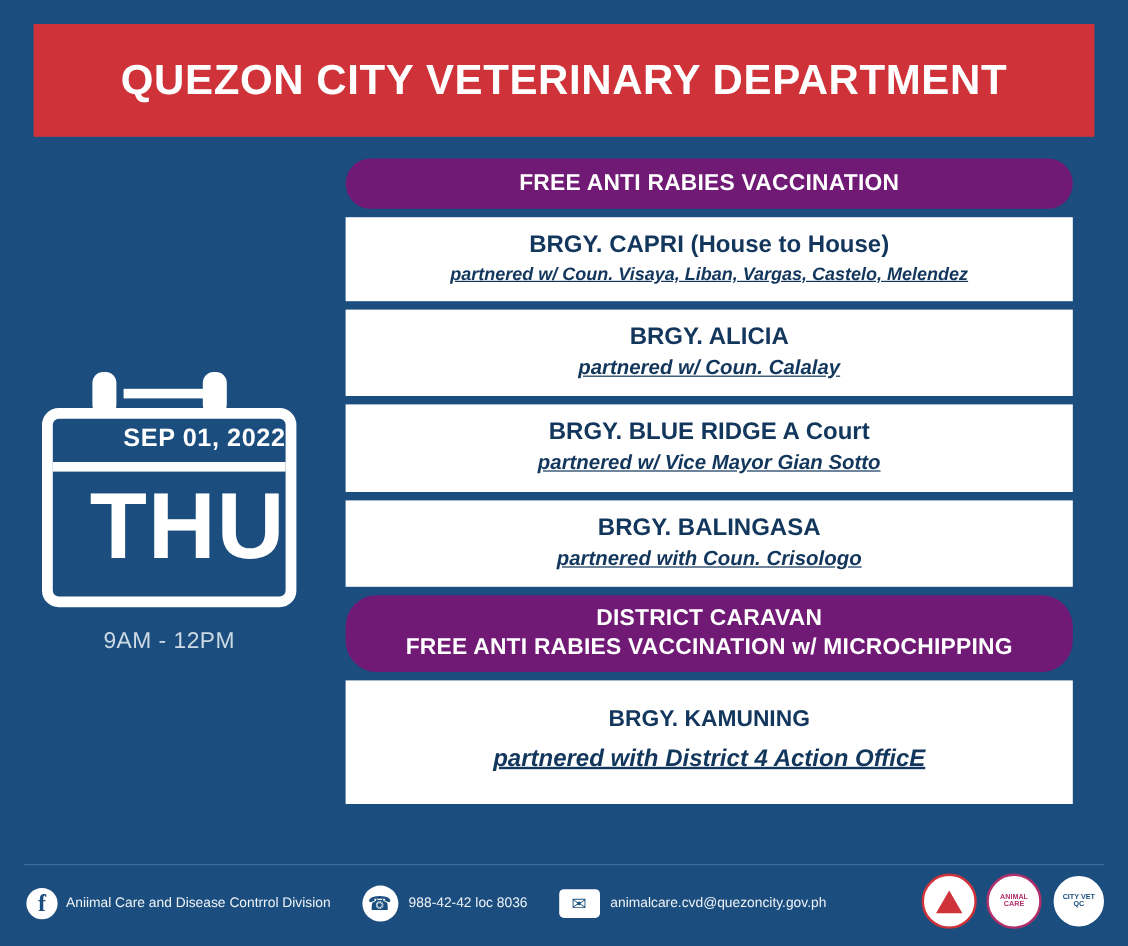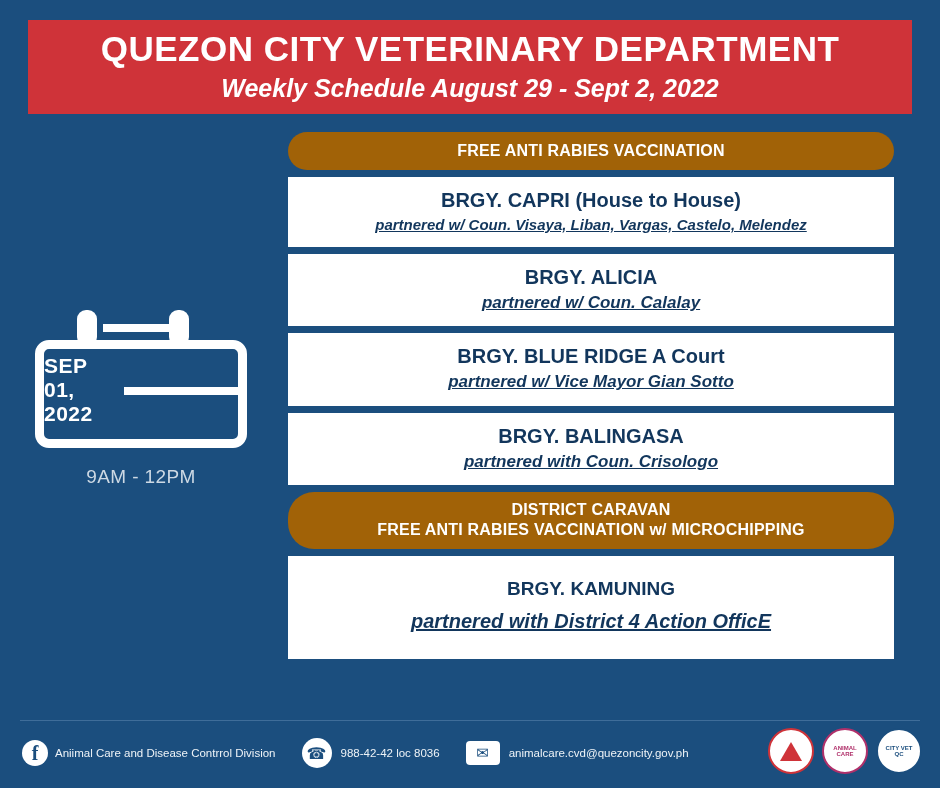--- a/index.html
+++ b/index.html
@@ -37,41 +37,41 @@
     position:absolute; top:0; width:20px; height:36px; border-radius:9px; background:#ffffff;
   }
   .ring.l { left:30px; }
   .ring.r { left:122px; }
   .ring-bar {
     position:absolute; left:56px; top:14px; width:80px; height:8px; background:#ffffff;
   }
   .cal-body {
     width:212px; border:9px solid #ffffff; border-radius:14px;
     background:transparent; margin-top:-6px;
-    display:flex; flex-direction:row; align-items:center;
+    display:flex; flex-direction:column; align-items:flex-end;
     padding-bottom:6px;
   }
   .cal-date {
     color:#ffffff; font-size:21px; font-weight:bold; letter-spacing:0.5px;
     padding:5px 0 7px 0;
   }
   .cal-divider { width:100%; height:8px; background:#ffffff; }
   .cal-day {
     color:#ffffff; font-size:78px; font-weight:bold; letter-spacing:1px;
     padding:6px 0 14px 0; line-height:1;
   }
   .cal-time {
     color:#cdd9e4; font-size:19px; margin-top:18px; letter-spacing:0.4px;
   }
 
   
   .col { position:absolute; left:288px; top:132px; width:606px; }
   .band {
-    background:#a16207; border-radius:26px; color:#ffffff;
-    font-size:16px; font-weight:bold; text-align:center;
+    background:#701a75; border-radius:26px; color:#ffffff;
+    font-size:19px; font-weight:bold; text-align:center;
     padding:9px 12px; line-height:1.25; letter-spacing:0.2px;
     margin-bottom:7px;
   }
   .band.two { padding:8px 12px 9px; }
   .card {
     background:#ffffff; color:#12365c;
     text-align:center; padding:11px 14px 13px;
     margin-bottom:7px;
   }
   .card .t1 { font-size:20px; font-weight:bold; line-height:1.2; }
@@ -122,32 +122,32 @@
   .seal .tri {
     width:0;height:0;border-left:11px solid transparent;border-right:11px solid transparent;
     border-bottom:19px solid #cf3339;
   }
 </style>
 </head>
 <body>
 
 <div class="header">
   <div class="header-title">QUEZON CITY VETERINARY DEPARTMENT</div>
-  <div class="header-sub">Weekly Schedule August 29 - Sept 2, 2022</div>
 </div>
 
 <div class="calwrap">
   <div class="cal-rings">
     <div class="ring l"></div>
     <div class="ring r"></div>
     <div class="ring-bar"></div>
   </div>
   <div class="cal-body">
     <div class="cal-date">SEP 01, 2022</div>
     <div class="cal-divider"></div>
+    <div class="cal-day">THU</div>
   </div>
   <div class="cal-time">9AM - 12PM</div>
 </div>
 
 <div class="col">
 
   <div class="band">FREE ANTI RABIES VACCINATION</div>
 
   <div class="card small">
     <div class="t1">BRGY. CAPRI (House to House)</div>

